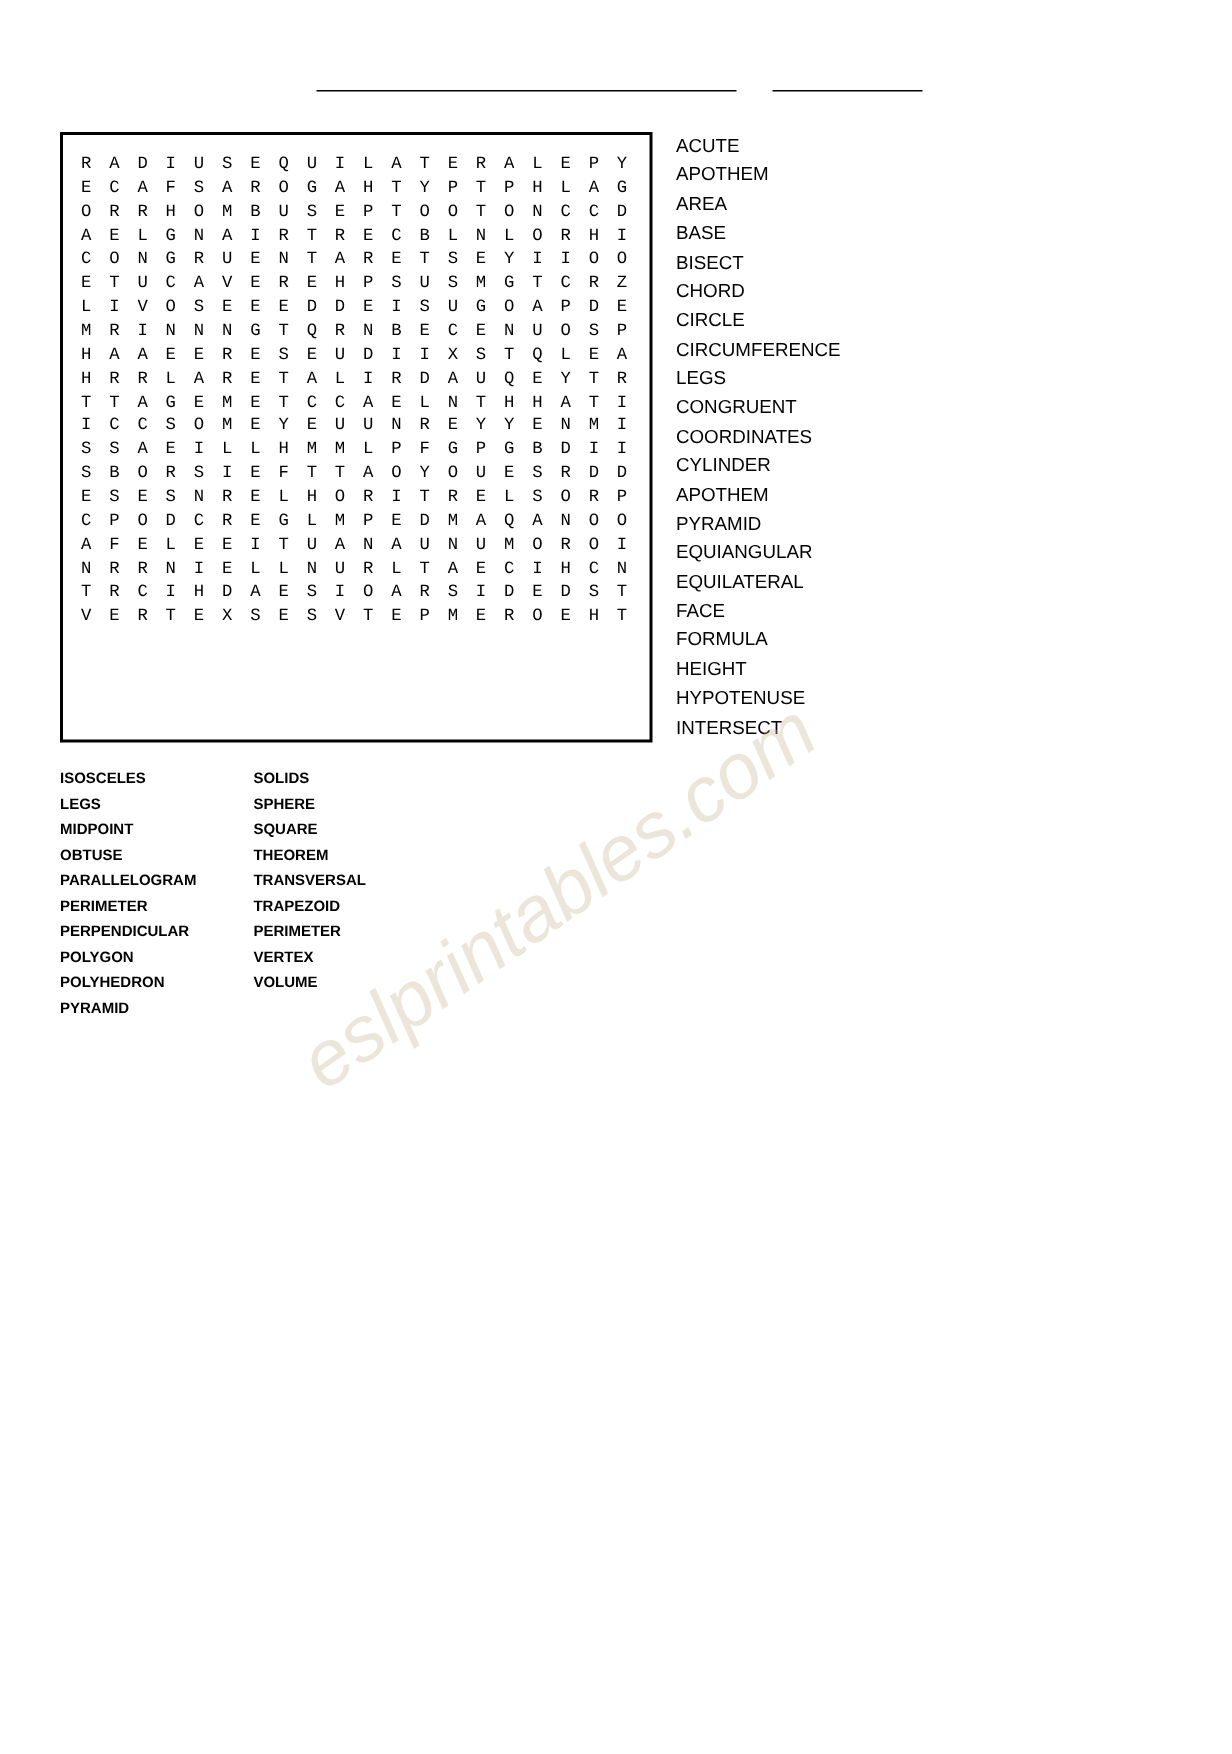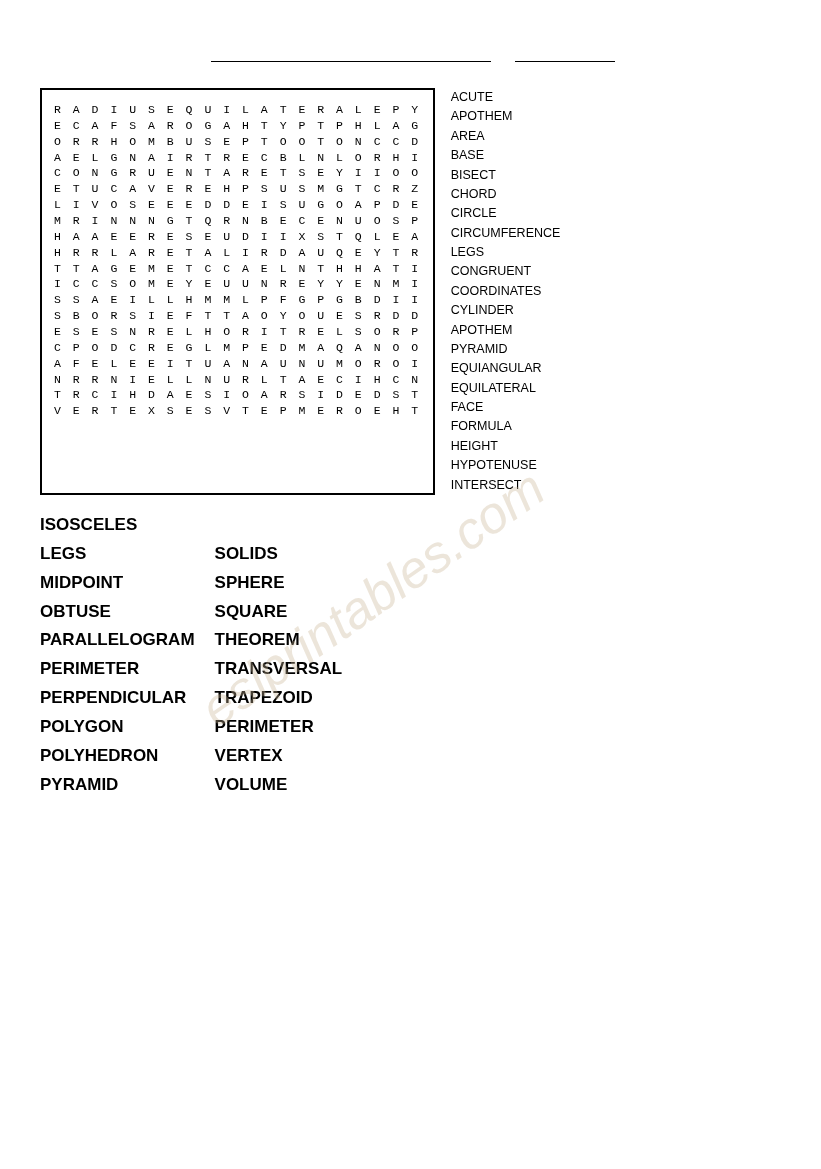--- a/index.html
+++ b/index.html
@@ -88,26 +88,25 @@
     .word-list-right {
       font-family: Arial, sans-serif;
       font-size: 12.5px;
       font-weight: normal;
       line-height: 1.55;
       padding-left: 8px;
       min-width: 155px;
     }
     .word-columns {
       display: flex;
-      gap: 20px;
-      font-family: Arial, sans-serif;
-      font-size: 17px;
+      gap: 38px;
+      font-family: Arial, sans-serif;
+      font-size: 10px;
       font-weight: bold;
       line-height: 1.7;
-      align-items: flex-end;
     }
     .word-col {
       display: flex;
       flex-direction: column;
     }
     .watermark {
       position: absolute;
       color: rgba(200,180,150,0.35);
       font-size: 52px;
       font-style: italic;

